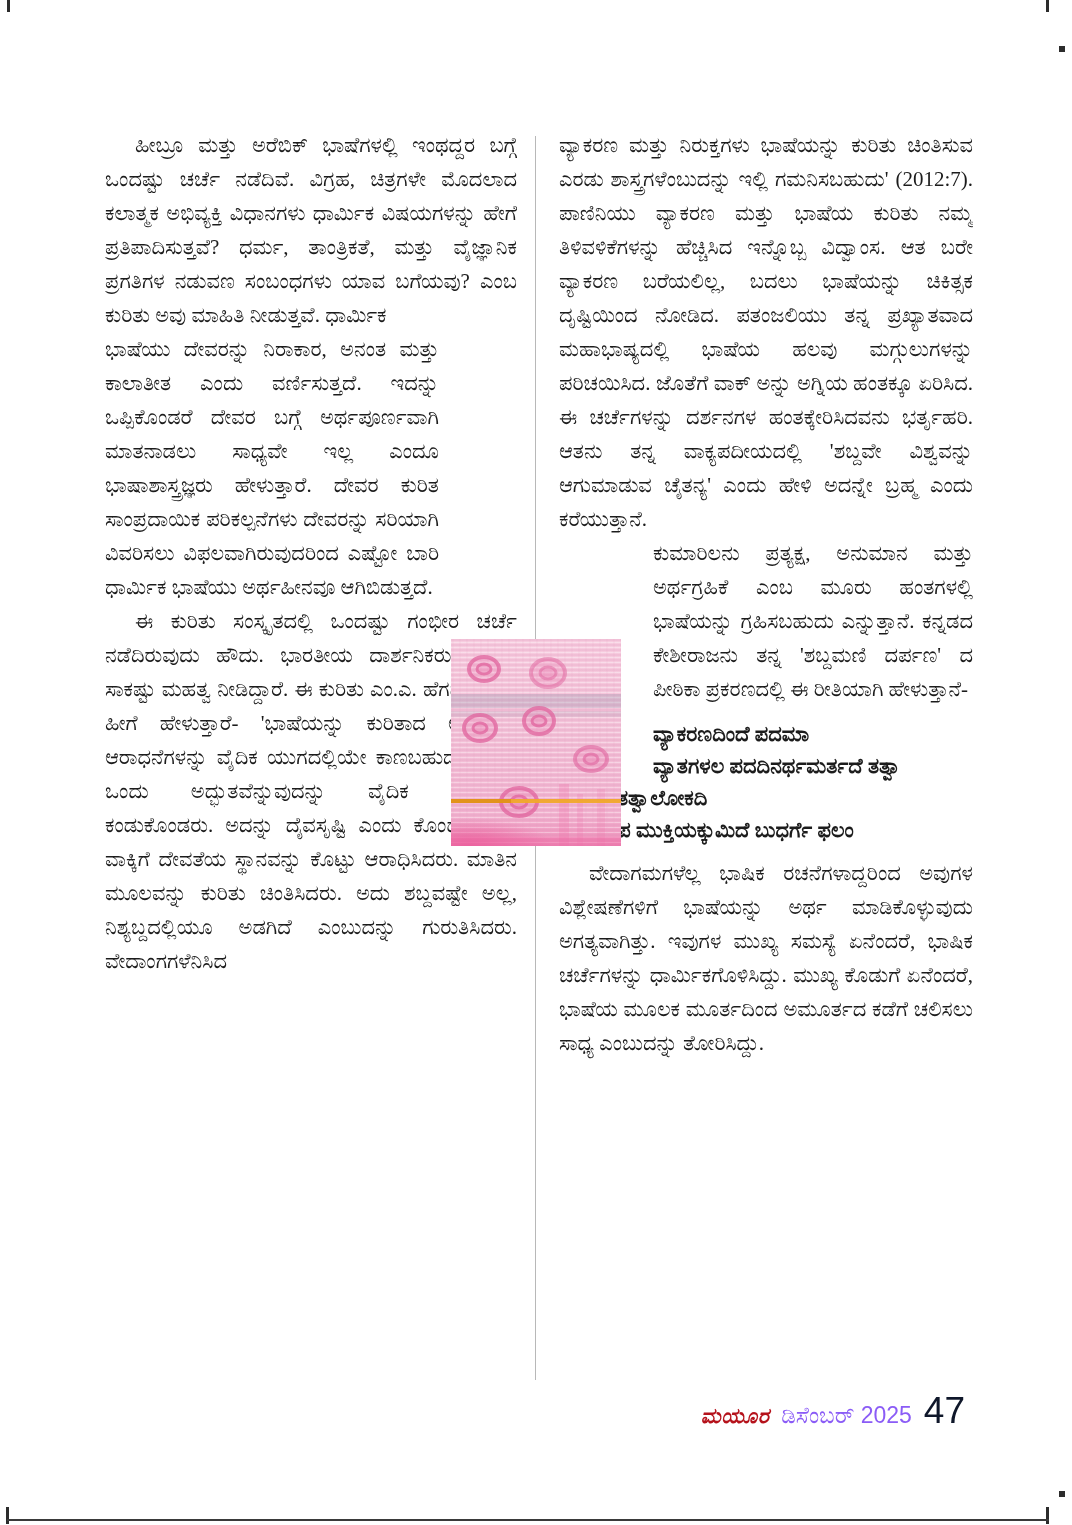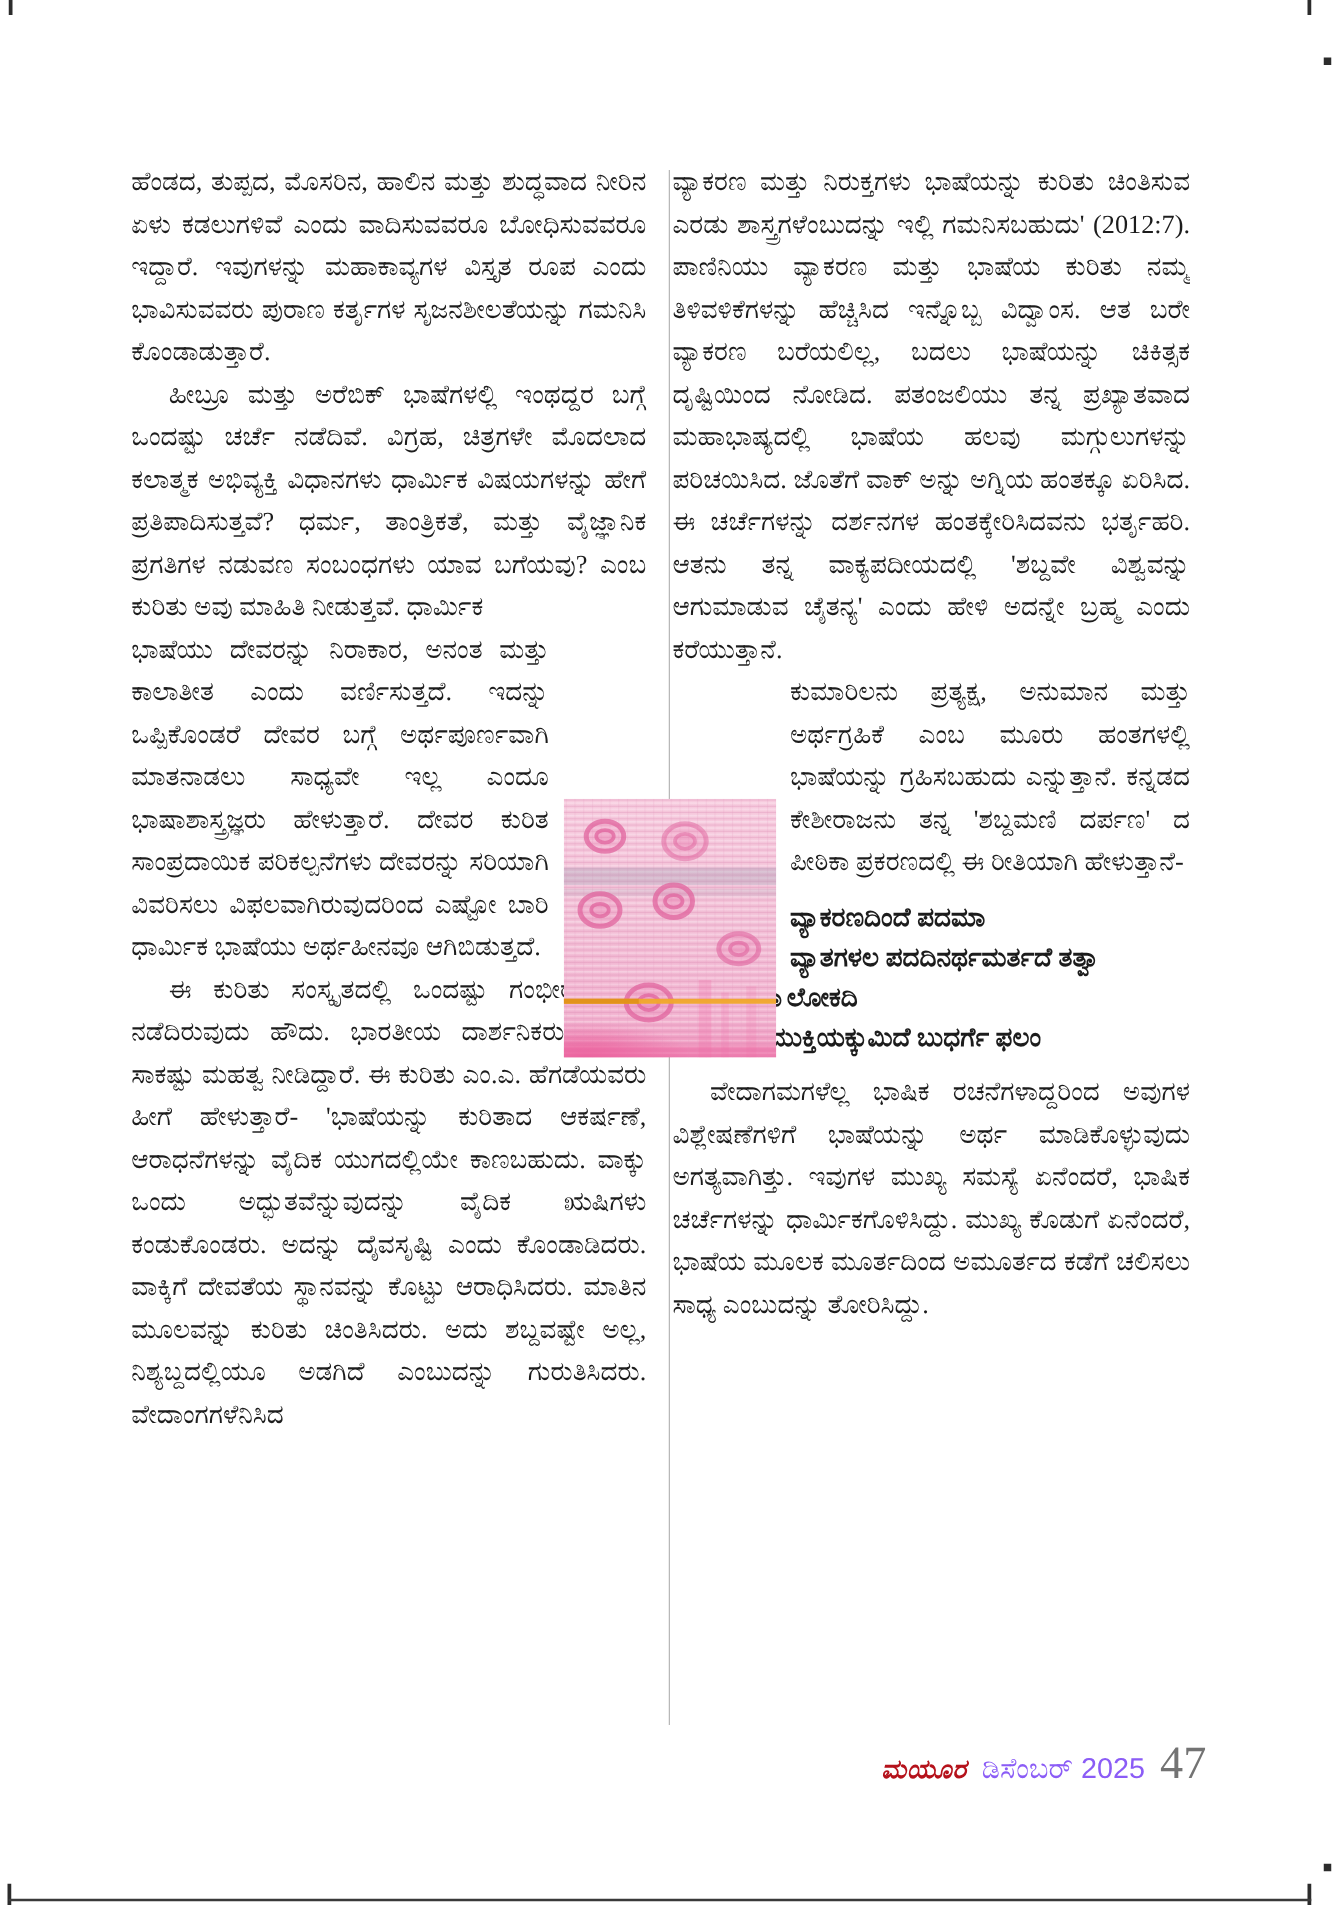--- a/index.html
+++ b/index.html
@@ -12,21 +12,21 @@
     overflow:hidden;
   }
   
   .column{
     position:absolute;top:128px;height:1268px;
     overflow:hidden;
     font-size:21px;line-height:34px;
     text-align:justify;
   }
   .col-left{left:105px;width:412px;}
-  .col-right{left:538px;width:414px;}
+  .col-right{left:559px;width:414px;}
   .para{margin:0;}
   .para.indent{text-indent:30px;}
   .column-rule{
     position:absolute;left:535px;top:136px;
     width:1px;height:1244px;background:#b8b8b8;
   }
   
   .wrap-spacer-left{float:right;width:78px;height:272px;}
   .wrap-spacer-right{float:left;width:94px;height:238px;}
   
@@ -47,22 +47,22 @@
   .footer .logo{
     color:#b5121b;font-weight:bold;font-style:italic;
     font-size:21px;letter-spacing:.5px;
     font-family:"Liberation Sans","DejaVu Sans",sans-serif;
   }
   .footer .issue{
     font-size:23px;color:#8b5cf6;
     font-family:"Liberation Sans","DejaVu Sans",sans-serif;
   }
   .footer .pagenum{
-    font-size:37px;color:#737373;line-height:1;
-    font-family:Liberation Serif, serif;
+    font-size:37px;color:#0f172a;line-height:1;
+    font-family:Liberation Sans, sans-serif;
   }
   
   .crop{position:absolute;background:#2c2c2c;}
   .crop.tl{left:7px;top:0;width:3px;height:12px;}
   .crop.tr{left:1046px;top:0;width:3px;height:12px;}
   .crop.rsq-top{left:1059px;top:46px;width:6px;height:6px;}
   .crop.rsq-bottom{left:1059px;top:1491px;width:6px;height:6px;}
   .crop.bl{left:6px;top:1507px;width:3px;height:17px;}
   .crop.br{left:1046px;top:1507px;width:3px;height:17px;}
   .crop.bline{left:7px;top:1519px;width:1042px;height:2px;background:#3a3a3a;}
@@ -76,21 +76,20 @@
   <div class="crop tr"></div>
   <div class="crop rsq-top"></div>
   <div class="crop rsq-bottom"></div>
   <div class="crop bl"></div>
   <div class="crop br"></div>
   <div class="crop bline"></div>
 
   <div class="column-rule"></div>
 
   <div class="column col-left">
-    <p class="para">ಹೆಂಡದ, ತುಪ್ಪದ, ಮೊಸರಿನ, ಹಾಲಿನ ಮತ್ತು ಶುದ್ಧವಾದ ನೀರಿನ ಏಳು ಕಡಲುಗಳಿವೆ ಎಂದು ವಾದಿಸುವವರೂ ಬೋಧಿಸುವವರೂ ಇದ್ದಾರೆ. ಇವುಗಳನ್ನು ಮಹಾಕಾವ್ಯಗಳ ವಿಸ್ತೃತ ರೂಪ ಎಂದು ಭಾವಿಸುವವರು ಪುರಾಣ ಕರ್ತೃಗಳ ಸೃಜನಶೀಲತೆಯನ್ನು ಗಮನಿಸಿ ಕೊಂಡಾಡುತ್ತಾರೆ.</p>
     <p class="para indent">ಹೀಬ್ರೂ ಮತ್ತು ಅರೆಬಿಕ್ ಭಾಷೆಗಳಲ್ಲಿ ಇಂಥದ್ದರ ಬಗ್ಗೆ ಒಂದಷ್ಟು ಚರ್ಚೆ ನಡೆದಿವೆ. ವಿಗ್ರಹ, ಚಿತ್ರಗಳೇ ಮೊದಲಾದ ಕಲಾತ್ಮಕ ಅಭಿವ್ಯಕ್ತಿ ವಿಧಾನಗಳು ಧಾರ್ಮಿಕ ವಿಷಯಗಳನ್ನು ಹೇಗೆ ಪ್ರತಿಪಾದಿಸುತ್ತವೆ? ಧರ್ಮ, ತಾಂತ್ರಿಕತೆ, ಮತ್ತು ವೈಜ್ಞಾನಿಕ ಪ್ರಗತಿಗಳ ನಡುವಣ ಸಂಬಂಧಗಳು ಯಾವ ಬಗೆಯವು? ಎಂಬ ಕುರಿತು ಅವು ಮಾಹಿತಿ ನೀಡುತ್ತವೆ. ಧಾರ್ಮಿಕ</p>
     <div class="wrap-spacer-left"></div>
     <p class="para">ಭಾಷೆಯು ದೇವರನ್ನು ನಿರಾಕಾರ, ಅನಂತ ಮತ್ತು ಕಾಲಾತೀತ ಎಂದು ವರ್ಣಿಸುತ್ತದೆ. ಇದನ್ನು ಒಪ್ಪಿಕೊಂಡರೆ ದೇವರ ಬಗ್ಗೆ ಅರ್ಥಪೂರ್ಣವಾಗಿ ಮಾತನಾಡಲು ಸಾಧ್ಯವೇ ಇಲ್ಲ ಎಂದೂ ಭಾಷಾಶಾಸ್ತ್ರಜ್ಞರು ಹೇಳುತ್ತಾರೆ. ದೇವರ ಕುರಿತ ಸಾಂಪ್ರದಾಯಿಕ ಪರಿಕಲ್ಪನೆಗಳು ದೇವರನ್ನು ಸರಿಯಾಗಿ ವಿವರಿಸಲು ವಿಫಲವಾಗಿರುವುದರಿಂದ ಎಷ್ಟೋ ಬಾರಿ ಧಾರ್ಮಿಕ ಭಾಷೆಯು ಅರ್ಥಹೀನವೂ ಆಗಿಬಿಡುತ್ತದೆ.</p>
     <p class="para indent">ಈ ಕುರಿತು ಸಂಸ್ಕೃತದಲ್ಲಿ ಒಂದಷ್ಟು ಗಂಭೀರ ಚರ್ಚೆ ನಡೆದಿರುವುದು ಹೌದು. ಭಾರತೀಯ ದಾರ್ಶನಿಕರು ಭಾಷೆಗೆ ಸಾಕಷ್ಟು ಮಹತ್ವ ನೀಡಿದ್ದಾರೆ. ಈ ಕುರಿತು ಎಂ.ಎ. ಹೆಗಡೆಯವರು ಹೀಗೆ ಹೇಳುತ್ತಾರೆ- 'ಭಾಷೆಯನ್ನು ಕುರಿತಾದ ಆಕರ್ಷಣೆ, ಆರಾಧನೆಗಳನ್ನು ವೈದಿಕ ಯುಗದಲ್ಲಿಯೇ ಕಾಣಬಹುದು. ವಾಕ್ಕು ಒಂದು ಅದ್ಭುತವೆನ್ನುವುದನ್ನು ವೈದಿಕ ಋಷಿಗಳು ಕಂಡುಕೊಂಡರು. ಅದನ್ನು ದೈವಸೃಷ್ಟಿ ಎಂದು ಕೊಂಡಾಡಿದರು. ವಾಕ್ಕಿಗೆ ದೇವತೆಯ ಸ್ಥಾನವನ್ನು ಕೊಟ್ಟು ಆರಾಧಿಸಿದರು. ಮಾತಿನ ಮೂಲವನ್ನು ಕುರಿತು ಚಿಂತಿಸಿದರು. ಅದು ಶಬ್ದವಷ್ಟೇ ಅಲ್ಲ, ನಿಶ್ಯಬ್ದದಲ್ಲಿಯೂ ಅಡಗಿದೆ ಎಂಬುದನ್ನು ಗುರುತಿಸಿದರು. ವೇದಾಂಗಗಳೆನಿಸಿದ</p>
   </div>
 
   <div class="column col-right">
     <p class="para">ವ್ಯಾಕರಣ ಮತ್ತು ನಿರುಕ್ತಗಳು ಭಾಷೆಯನ್ನು ಕುರಿತು ಚಿಂತಿಸುವ ಎರಡು ಶಾಸ್ತ್ರಗಳೆಂಬುದನ್ನು ಇಲ್ಲಿ ಗಮನಿಸಬಹುದು' (2012:7). ಪಾಣಿನಿಯು ವ್ಯಾಕರಣ ಮತ್ತು ಭಾಷೆಯ ಕುರಿತು ನಮ್ಮ ತಿಳಿವಳಿಕೆಗಳನ್ನು ಹೆಚ್ಚಿಸಿದ ಇನ್ನೊಬ್ಬ ವಿದ್ವಾಂಸ. ಆತ ಬರೇ ವ್ಯಾಕರಣ ಬರೆಯಲಿಲ್ಲ, ಬದಲು ಭಾಷೆಯನ್ನು ಚಿಕಿತ್ಸಕ ದೃಷ್ಟಿಯಿಂದ ನೋಡಿದ. ಪತಂಜಲಿಯು ತನ್ನ ಪ್ರಖ್ಯಾತವಾದ ಮಹಾಭಾಷ್ಯದಲ್ಲಿ ಭಾಷೆಯ ಹಲವು ಮಗ್ಗುಲುಗಳನ್ನು ಪರಿಚಯಿಸಿದ. ಜೊತೆಗೆ ವಾಕ್ ಅನ್ನು ಅಗ್ನಿಯ ಹಂತಕ್ಕೂ ಏರಿಸಿದ. ಈ ಚರ್ಚೆಗಳನ್ನು ದರ್ಶನಗಳ ಹಂತಕ್ಕೇರಿಸಿದವನು ಭರ್ತೃಹರಿ. ಆತನು ತನ್ನ ವಾಕ್ಯಪದೀಯದಲ್ಲಿ 'ಶಬ್ದವೇ ವಿಶ್ವವನ್ನು ಆಗುಮಾಡುವ ಚೈತನ್ಯ' ಎಂದು ಹೇಳಿ ಅದನ್ನೇ ಬ್ರಹ್ಮ ಎಂದು ಕರೆಯುತ್ತಾನೆ.</p>
     <div class="wrap-spacer-right"></div>
     <p class="para">ಕುಮಾರಿಲನು ಪ್ರತ್ಯಕ್ಷ, ಅನುಮಾನ ಮತ್ತು ಅರ್ಥಗ್ರಹಿಕೆ ಎಂಬ ಮೂರು ಹಂತಗಳಲ್ಲಿ ಭಾಷೆಯನ್ನು ಗ್ರಹಿಸಬಹುದು ಎನ್ನುತ್ತಾನೆ. ಕನ್ನಡದ ಕೇಶೀರಾಜನು ತನ್ನ 'ಶಬ್ದಮಣಿ ದರ್ಪಣ' ದ ಪೀಠಿಕಾ ಪ್ರಕರಣದಲ್ಲಿ ಈ ರೀತಿಯಾಗಿ ಹೇಳುತ್ತಾನೆ-</p>

